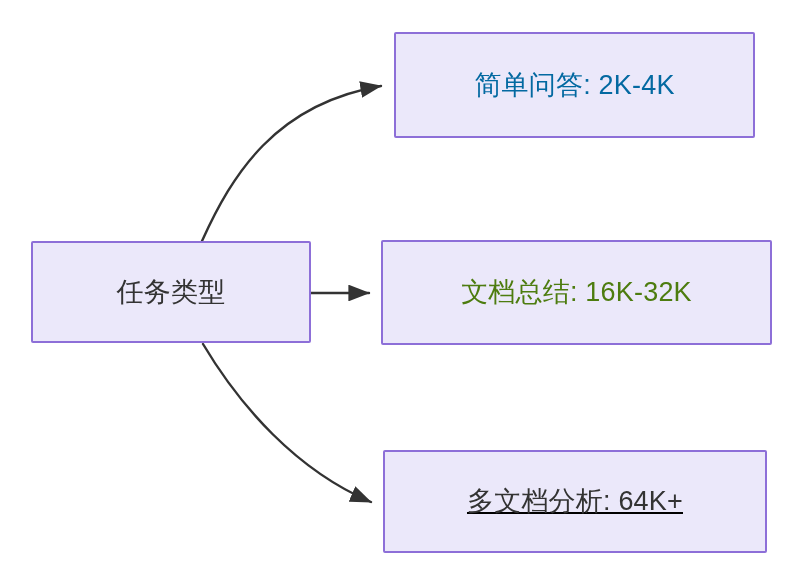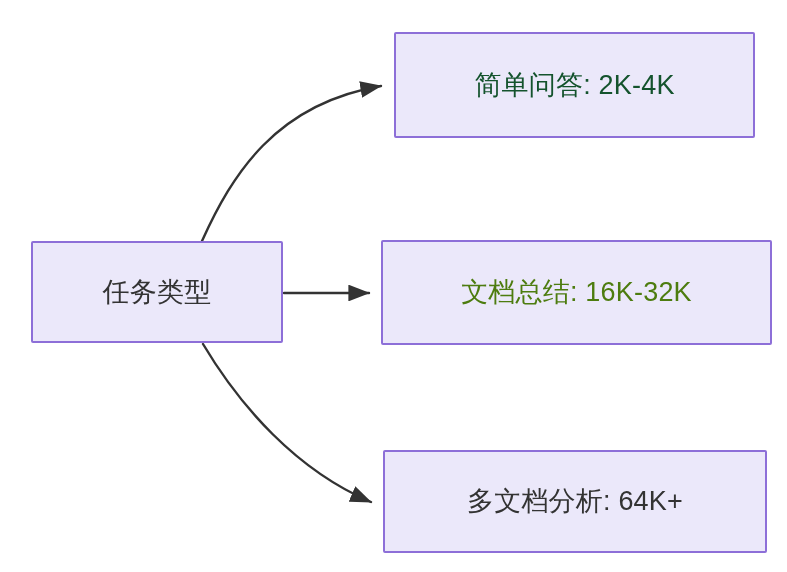--- a/index.html
+++ b/index.html
@@ -42,40 +42,41 @@
     font-size: 27px;
     line-height: 1.2;
     letter-spacing: 0.2px;
     white-space: nowrap;
     text-align: center;
   }
   
   #node-source {
     left: 31px;
     top: 241px;
-    width: 252px;
+    width: 280px;
     height: 102px;
   }
   #node-simple-qa {
     left: 394px;
     top: 32px;
     width: 361px;
     height: 106px;
   }
   #node-doc-summary {
     left: 381px;
     top: 240px;
     width: 391px;
     height: 105px;
   }
   #node-multi-doc {
     left: 383px;
     top: 450px;
     width: 384px;
     height: 103px;
+    text-decoration: underline;
   }
 </style>
 </head>
 <body>
 
 <div id="canvas" style="background: rgb(255, 255, 255);">
 
   <svg id="edge-layer" width="787" height="572" viewBox="0 0 787 572" xmlns="http://www.w3.org/2000/svg">
     <defs>
       <marker id="arrowhead" markerWidth="9" markerHeight="7" refX="8.6" refY="3.5" orient="auto" markerUnits="strokeWidth">
@@ -88,21 +89,21 @@
     <path d="M 284,293 L 369,293" fill="none" stroke="#333333" stroke-width="2.4" stroke-linecap="round" marker-end="url(#arrowhead)"></path>
 
     <path d="M 203,344 C 240,406 296,470 371,502" fill="none" stroke="#333333" stroke-width="2.4" stroke-linecap="round" marker-end="url(#arrowhead)"></path>
   </svg>
 
   <div class="node" id="node-source" style="background: rgb(235, 232, 250); border-color: rgb(141, 111, 216);">
     <span class="node-label" style="color: rgb(51, 51, 51);">任务类型</span>
   </div>
 
   <div class="node" id="node-simple-qa" style="background: rgb(235, 232, 250); border-color: rgb(141, 111, 216);">
-    <span class="node-label" style="color: #14532d;">简单问答: 2K-4K</span>
+    <span class="node-label" style="color: #0369a1;">简单问答: 2K-4K</span>
   </div>
 
   <div class="node" id="node-doc-summary" style="background: rgb(235, 232, 250); border-color: rgb(141, 111, 216);">
     <span class="node-label" style="color: #4d7c0f;">文档总结: 16K-32K</span>
   </div>
 
   <div class="node" id="node-multi-doc" style="background: rgb(235, 232, 250); border-color: rgb(141, 111, 216);">
     <span class="node-label" style="color: rgb(51, 51, 51);">多文档分析: 64K+</span>
   </div>
 

